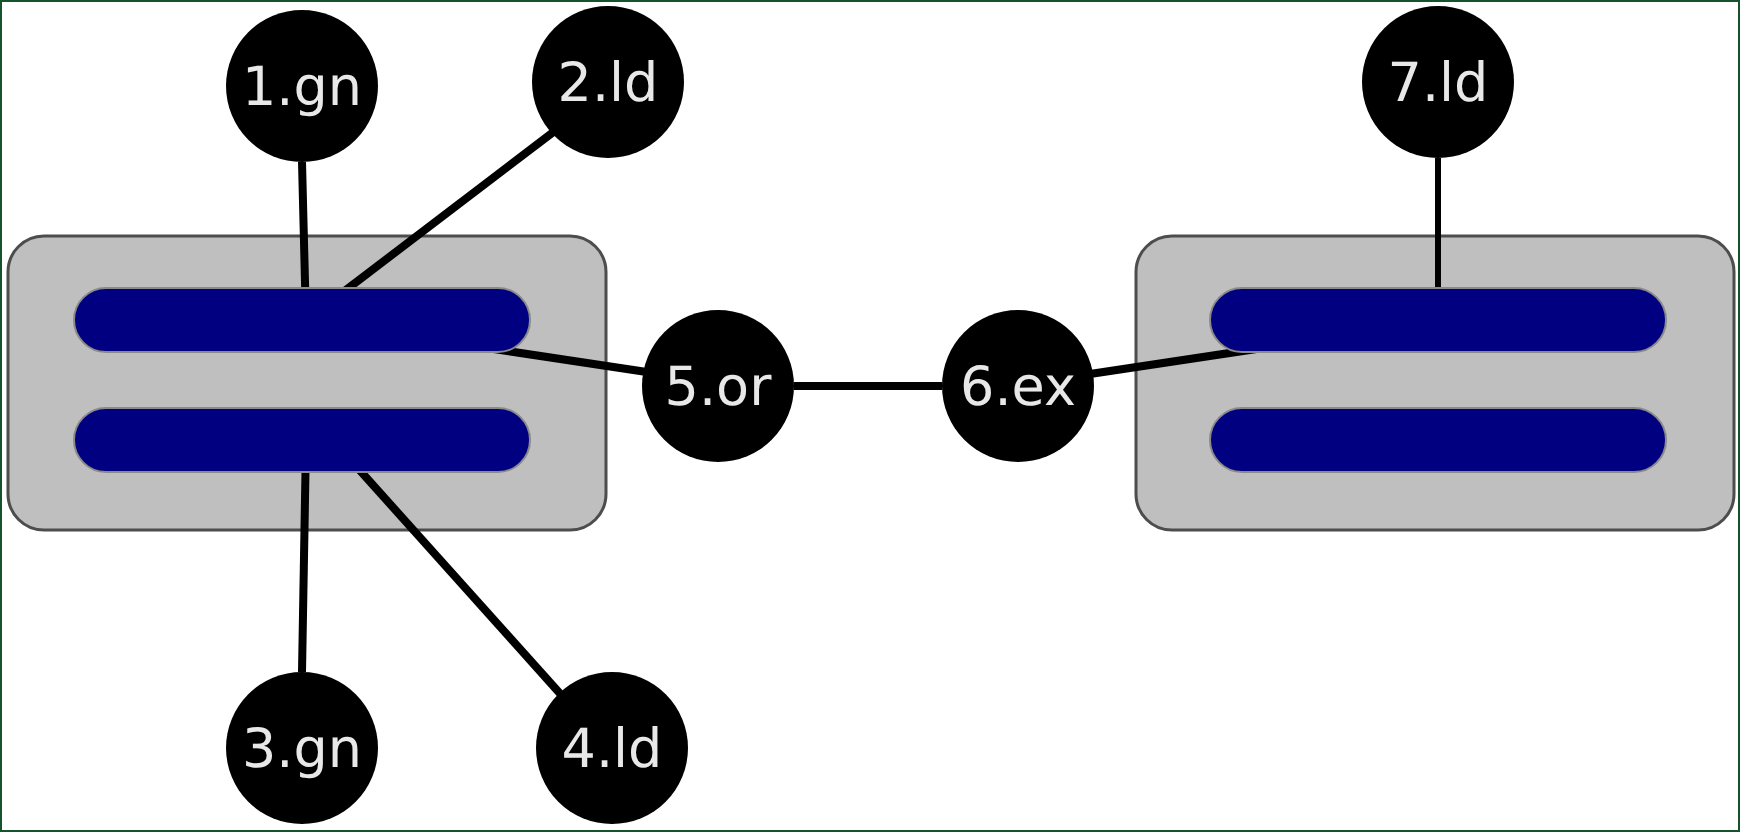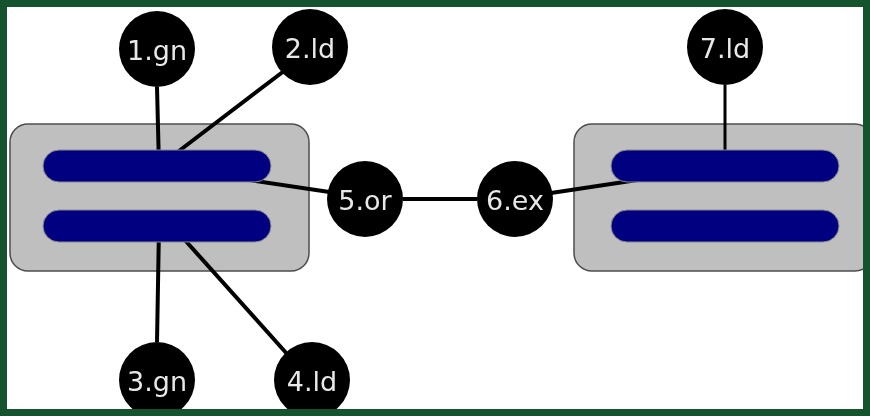--- a/index.html
+++ b/index.html
@@ -8,21 +8,21 @@
     background: #ffffff;
   }
   body {
     font-family: "DejaVu Sans", sans-serif;
   }
   #canvas {
     position: relative;
     width: 870px;
     height: 416px;
     background: #ffffff;
-    border: 7px solid #14532d;
+    border: 1px solid #14532d;
     box-sizing: border-box;
     overflow: hidden;
   }
   #diagram-svg {
     position: absolute;
     top: 0;
     left: 0;
     width: 870px;
     height: 416px;
     display: block;

